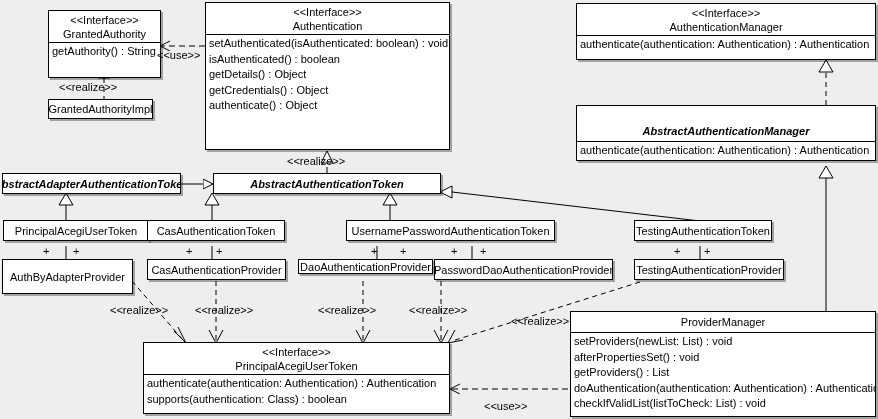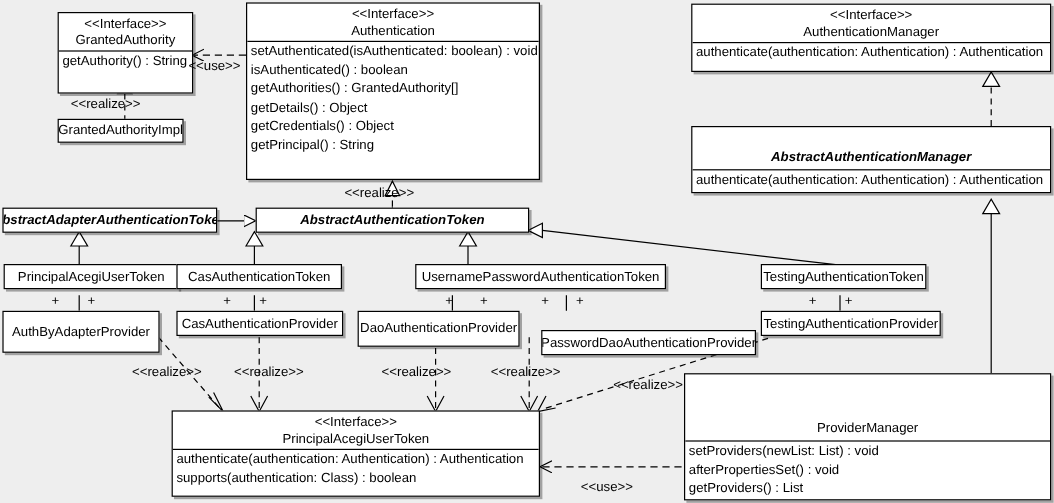--- a/index.html
+++ b/index.html
@@ -131,24 +131,23 @@
   </div>
 
   <div class="box" style="left:205px;top:2px;width:245px;height:148px;">
     <div class="hdr">
       <span class="stereo">&lt;&lt;Interface&gt;&gt;</span>
       <span class="nm">Authentication</span>
     </div>
     <div class="sep ops">
       <div class="op">setAuthenticated(isAuthenticated: boolean) : void</div>
       <div class="op">isAuthenticated() : boolean</div>
-      <div class="op">getAuthorities() : GrantedAuthority[]</div>
       <div class="op">getDetails() : Object</div>
       <div class="op">getCredentials() : Object</div>
-      <div class="op">getPrincipal() : String</div>
+      <div class="op">authenticate() : Object</div>
     </div>
   </div>
 
   <div class="box" style="left:576px;top:3px;width:300px;height:57px;">
     <div class="hdr">
       <span class="stereo">&lt;&lt;Interface&gt;&gt;</span>
       <span class="nm">AuthenticationManager</span>
     </div>
     <div class="sep ops">
       <div class="op">authenticate(authentication: Authentication) : Authentication</div>
@@ -204,45 +203,45 @@
   <span class="plus" style="left:704px;top:246px;">+</span>
 
   <div class="box simple" style="left:2px;top:259px;width:131px;height:35px;">
     <span class="nm">AuthByAdapterProvider</span>
   </div>
 
   <div class="box simple" style="left:147px;top:259px;width:139px;height:21px;">
     <span class="nm">CasAuthenticationProvider</span>
   </div>
 
-  <div class="box simple" style="left:298px;top:259px;width:135px;height:30px;">
+  <div class="box simple" style="left:298px;top:259px;width:135px;height:15px;">
     <span class="nm">DaoAuthenticationProvider</span>
   </div>
 
-  <div class="box simple" style="left:451px;top:259px;width:179px;height:21px;margin-top:16px;">
+  <div class="box simple" style="left:434px;top:259px;width:179px;height:21px;">
     <span class="nm">PasswordDaoAuthenticationProvider</span>
   </div>
 
   <div class="box simple" style="left:634px;top:259px;width:150px;height:21px;">
     <span class="nm">TestingAuthenticationProvider</span>
   </div>
 
   <div class="box" style="left:143px;top:342px;width:307px;height:72px;">
     <div class="hdr">
       <span class="stereo">&lt;&lt;Interface&gt;&gt;</span>
       <span class="nm">PrincipalAcegiUserToken</span>
     </div>
     <div class="sep ops">
       <div class="op">authenticate(authentication: Authentication) : Authentication</div>
       <div class="op">supports(authentication: Class) : boolean</div>
     </div>
   </div>
 
   <div class="box" style="left:570px;top:311px;width:306px;height:106px;">
-    <div class="hdr" style="padding-top:3px;padding-bottom:3px;margin-top:35px;">
+    <div class="hdr" style="padding-top:3px;padding-bottom:3px;">
       <span class="nm">ProviderManager</span>
     </div>
     <div class="sep ops">
       <div class="op">setProviders(newList: List) : void</div>
       <div class="op">afterPropertiesSet() : void</div>
       <div class="op">getProviders() : List</div>
       <div class="op">doAuthentication(authentication: Authentication) : Authentication</div>
       <div class="op">checkIfValidList(listToCheck: List) : void</div>
     </div>
   </div>

